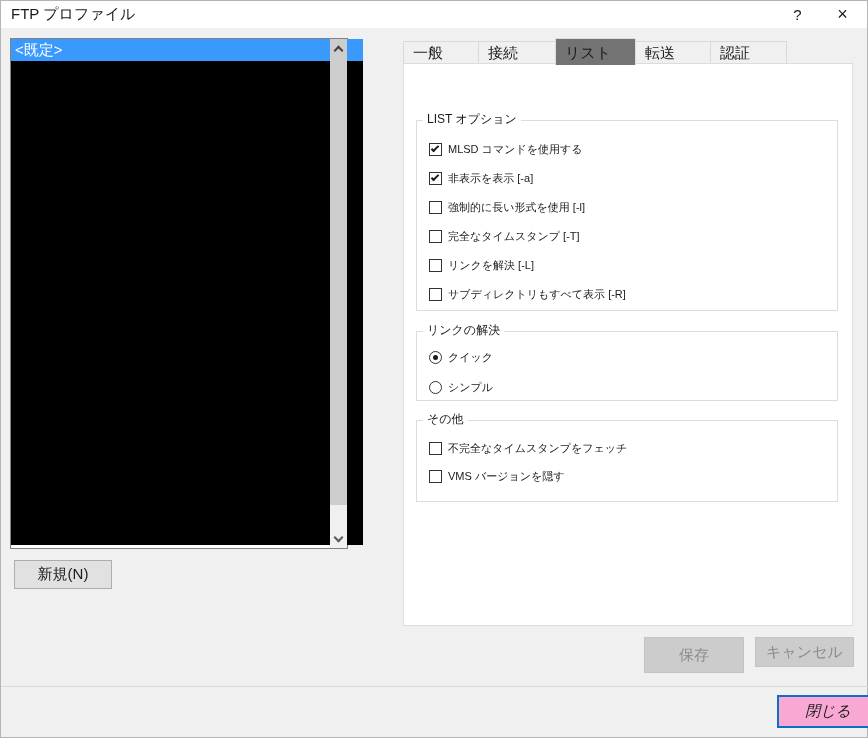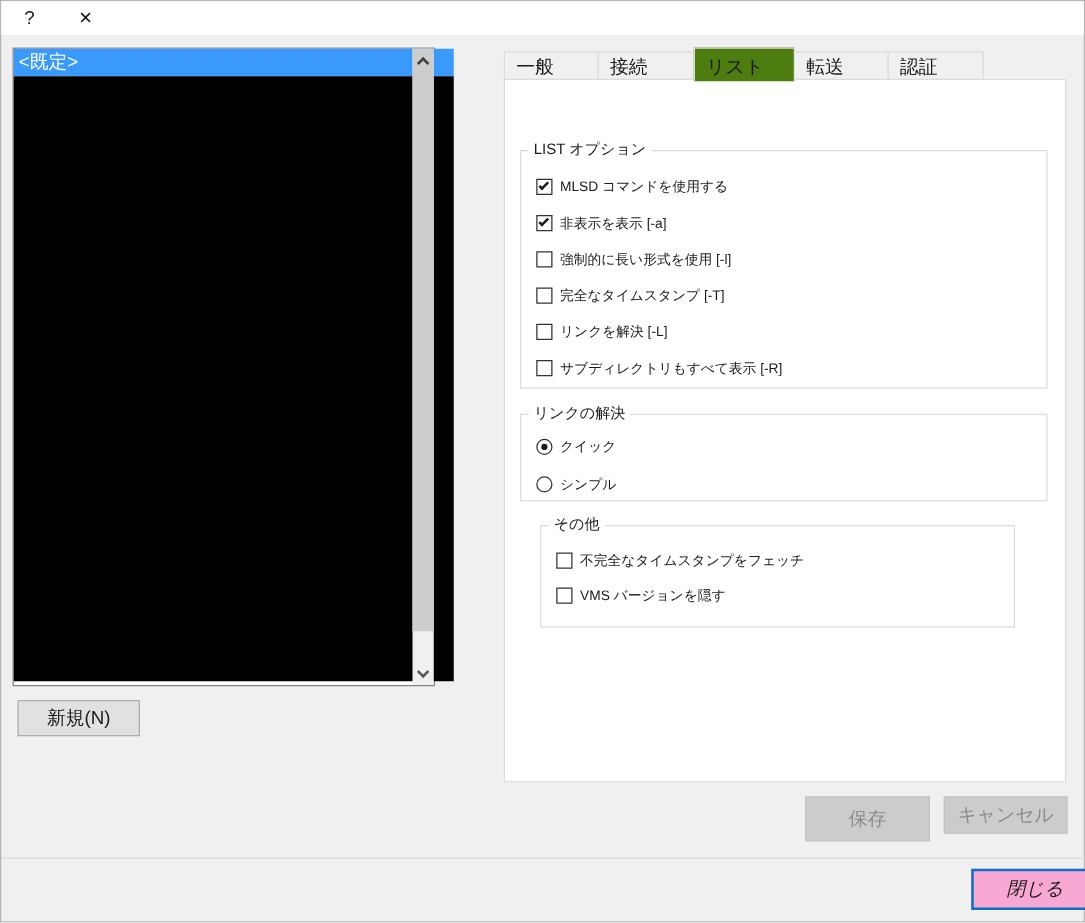--- a/index.html
+++ b/index.html
@@ -70,36 +70,36 @@
     position:absolute; left:402px; top:36px; height:27px;
     display:flex; align-items:flex-end;
   }
   .tab {
     height:23px; background:#f0f0f0; border:1px solid #d9d9d9;
     font-size:15px; padding:2px 0 0 9px; margin-left:-1px;
     position:relative; cursor:default;
   }
   .tab:first-child { margin-left:0; }
   .tab.selected {
-    height:27px; background:#4d7c0f; border:1px solid #dcdcdc; border-bottom:none;
+    height:27px; background:#737373; border:1px solid #dcdcdc; border-bottom:none;
     margin-bottom:-1px; padding-top:5px; z-index:3;
   }
   .panel {
     position:absolute; left:402px; top:62px; width:450px; height:563px;
     background:#ffffff; border:1px solid #dcdcdc; z-index:1;
   }
   
   .group { position:absolute; border:1px solid #dcdcdc; background:#fff; }
   .group .group-title {
     position:absolute; top:-10px; left:6px; background:#fff; padding:0 4px;
     font-size:12px; white-space:nowrap;
   }
   .group.g1 { left:12px; top:56px;  width:422px; height:191px; padding:14px 0 0 12px; }
   .group.g2 { left:12px; top:267px; width:422px; height:70px;  padding:10px 0 0 12px; }
-  .group.g3 { left:28px; top:356px; width:380px; height:82px;  padding:13px 0 4px 12px; }
+  .group.g3 { left:12px; top:356px; width:422px; height:82px;  padding:13px 0 4px 12px; }
   .opt-row { display:flex; align-items:center; height:29px; }
   .g2 .opt-row { height:30px; }
   .g3 .opt-row { height:28px; }
   .opt-label { font-size:11px; padding-left:6px; white-space:nowrap; }
   
   .cbox {
     width:13px; height:13px; border:1px solid #333333; background:#fff;
     position:relative; flex:0 0 13px;
   }
   .cbox .mark {
@@ -121,20 +121,21 @@
   .rad.selected .dot { display:block; }
   
   .divider { position:absolute; left:0; top:685px; width:868px; height:1px; background:#d9d9d9; }
 </style>
 </head>
 <body>
 
 <div class="dialog">
 
   <div class="titlebar">
+    <div class="title">FTP プロファイル</div>
     <div class="tb-btn">
         <span>?</span>
       </div>
     <div class="tb-btn close">
         <span>×</span>
       </div>
   </div>
 
   <div class="listbox">
     <div class="list-item selected">&lt;既定&gt;</div>

